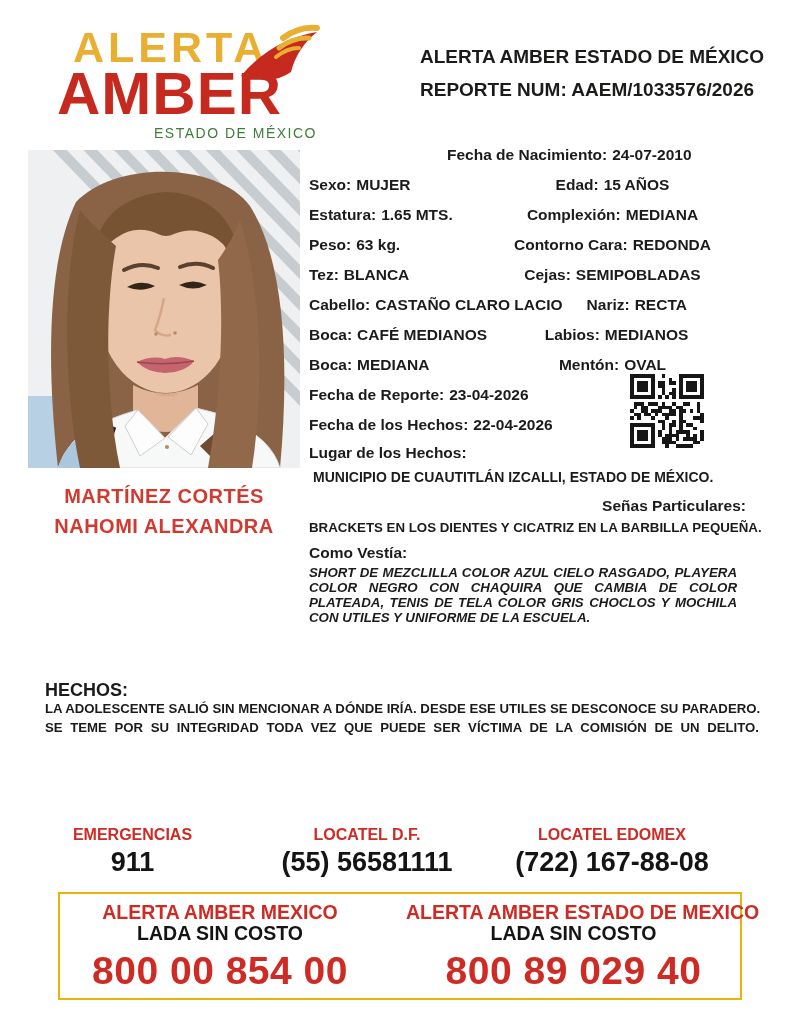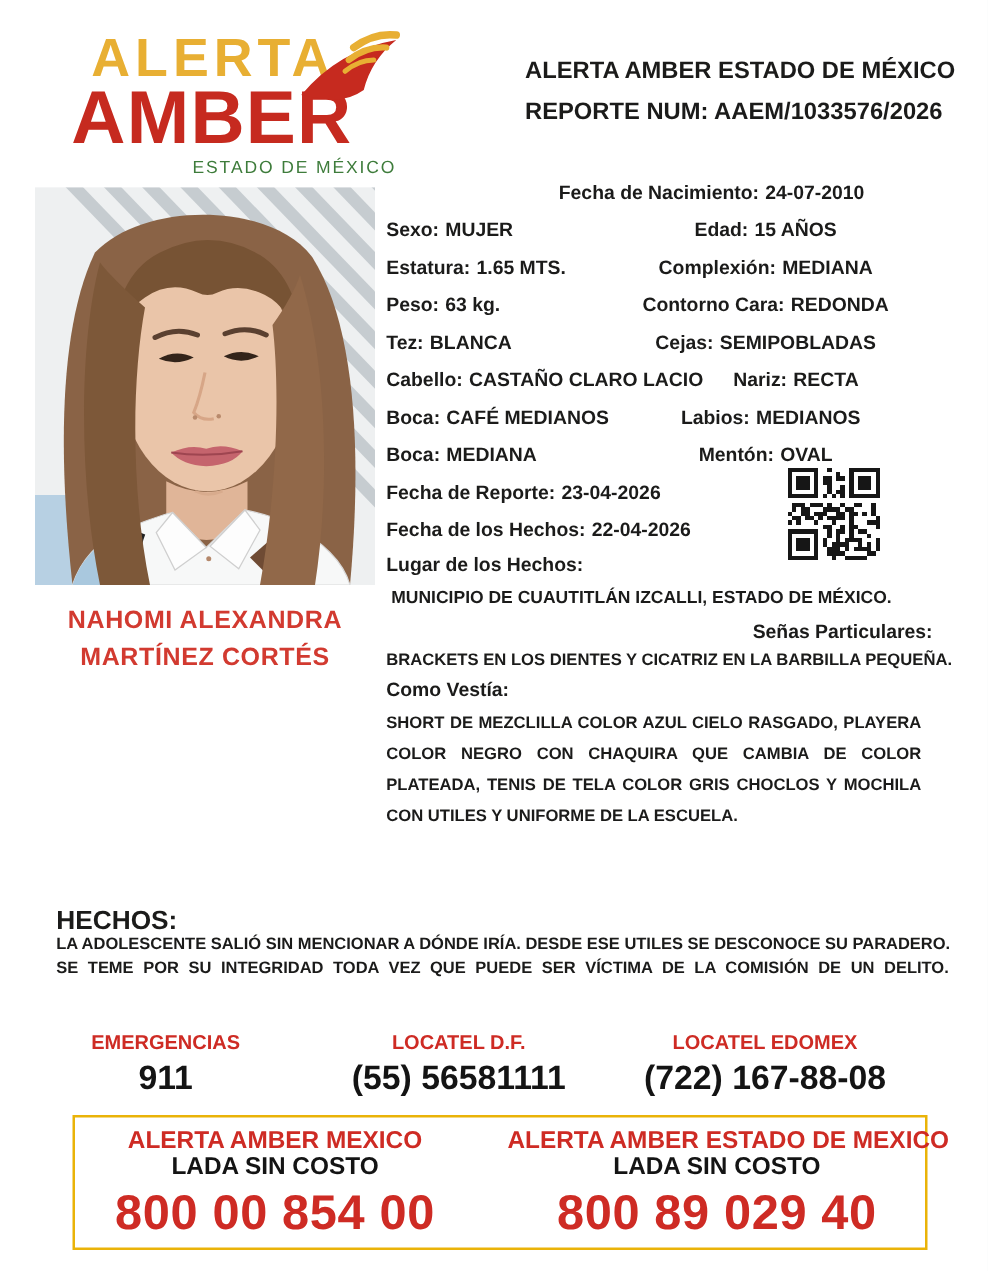--- a/index.html
+++ b/index.html
@@ -28,25 +28,25 @@
   .frow.r0 .cr{text-align:left;}
   .frow.flow{display:block;line-height:30px;white-space:nowrap;}
   .frow.flow .cr{margin-left:8px;padding-left:16px;}
   .val{margin-left:5px;}
   .drow{height:30px;line-height:30px;white-space:nowrap;}
   .slabel{height:26px;line-height:26px;white-space:nowrap;}
   .place-val{font-size:14px;height:22px;line-height:22px;padding-left:4px;white-space:nowrap;}
   .marks-label{margin-top:6px;height:24px;line-height:24px;text-align:right;}
   .small-val{font-size:13.3px;height:20px;line-height:20px;white-space:nowrap;}
   .cloth-label{margin-top:3px;height:24px;line-height:24px;}
-  .cloth-val{font-size:13.3px;line-height:25px;width:428px;text-align:justify;}
+  .cloth-val{font-size:13.3px;line-height:15px;width:428px;text-align:justify;font-style:italic;}
   .qr{position:absolute;left:630px;top:374px;width:74px;height:74px;}
   
   .hechos{position:absolute;left:45px;top:681px;width:714px;font-weight:bold;color:#1b1b1a;}
-  .hechos .hlabel{font-size:21px;height:19px;line-height:19px;margin-top:46px;}
+  .hechos .hlabel{font-size:18px;height:19px;line-height:19px;}
   .hechos .hline1{font-size:13.2px;line-height:18.5px;white-space:nowrap;}
   .hechos .hline2{font-size:13.2px;line-height:18.5px;text-align:justify;text-align-last:justify;}
   
   .contact{position:absolute;top:824px;text-align:center;font-weight:bold;}
   .contact .clabel{color:var(--red);font-size:16px;line-height:22px;white-space:nowrap;}
   .contact .cnumber{color:#141414;font-size:27px;line-height:30px;margin-top:1px;white-space:nowrap;}
   .c1{left:40px;width:185px;} .c2{left:253px;width:228px;} .c3{left:488px;width:248px;}
   
   .hotbox{position:absolute;left:58px;top:892px;width:680px;height:104px;border:2px solid #eab308;background:#fff;}
   .hot{position:absolute;top:8px;text-align:center;font-weight:bold;}
@@ -133,22 +133,22 @@
 
         <path d="M62,128 Q64,70 100,52 Q120,42 138,42 Q160,42 180,54 Q212,74 214,130 Q204,96 184,86 Q164,76 146,84 Q138,88 130,84 Q108,74 88,88 Q70,100 62,128 Z" fill="#775334"></path>
 
         <path d="M52,60 C36,120 34,230 52,318 L92,318 C76,240 78,150 88,96 C70,80 58,68 52,60 Z" fill="#7d5839"></path>
         <path d="M212,70 C234,140 236,240 224,318 L180,318 C194,240 196,160 190,110 C200,96 208,82 212,70 Z" fill="#916849"></path>
       </g>
     </svg>
   </div>
 
   <div class="name">
+    <div>MARTÍNEZ CORTÉS</div>
     <div>NAHOMI ALEXANDRA</div>
-    <div>MARTÍNEZ CORTÉS</div>
   </div>
 
   <div class="fields">
     <div class="frow r0">
       <span class="cl"></span>
       <span class="cr"><span>Fecha de Nacimiento:</span><span class="val">24-07-2010</span></span>
     </div>
     <div class="frow">
       <span class="cl"><span>Sexo:</span><span class="val">MUJER</span></span>
       <span class="cr"><span>Edad:</span><span class="val">15 AÑOS</span></span>

